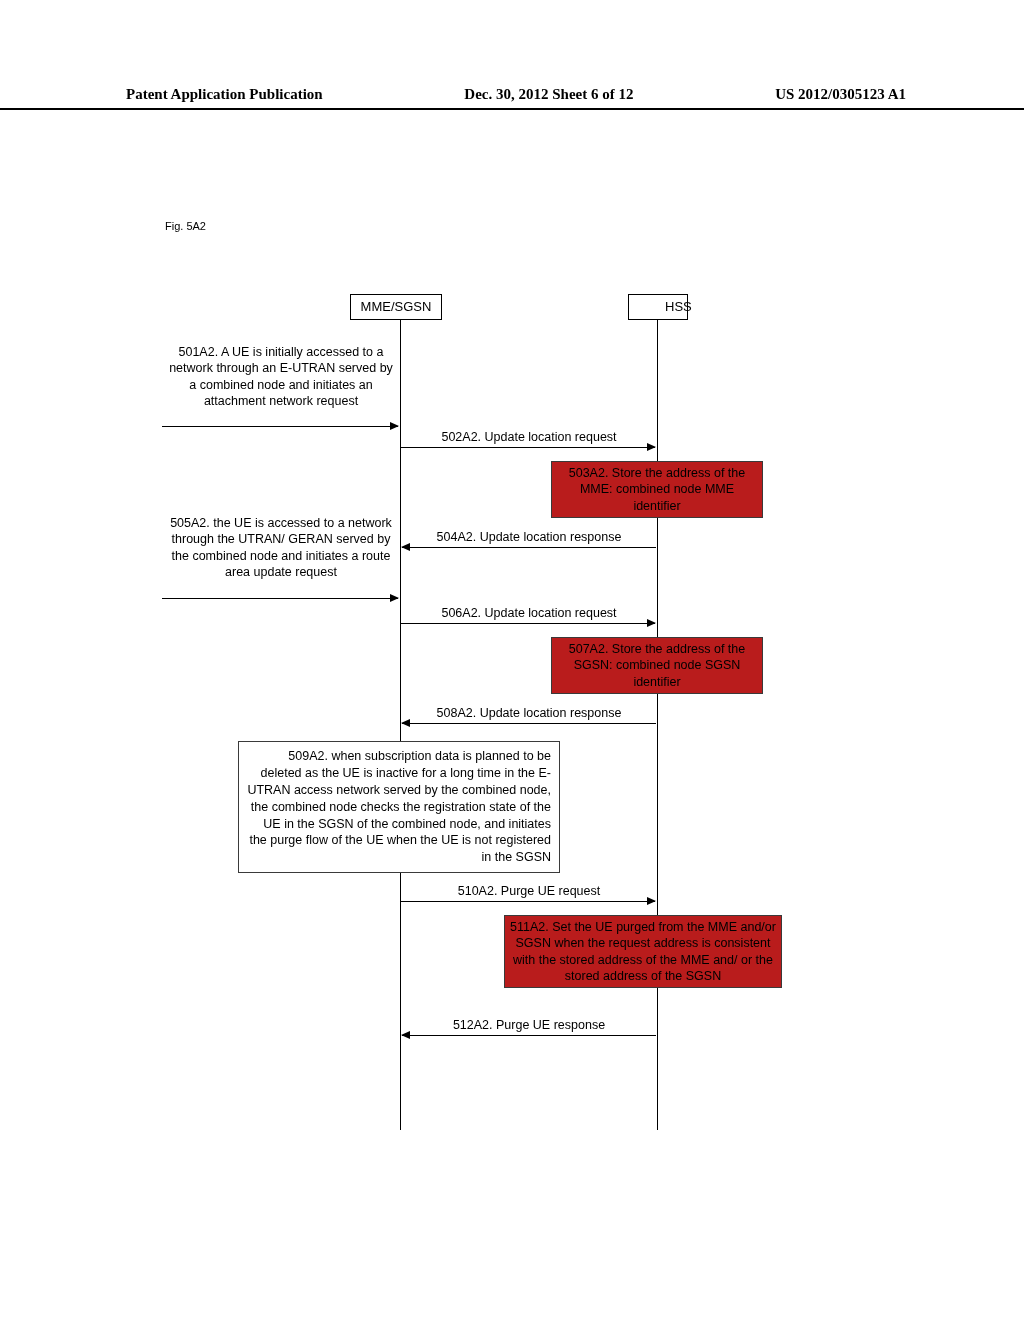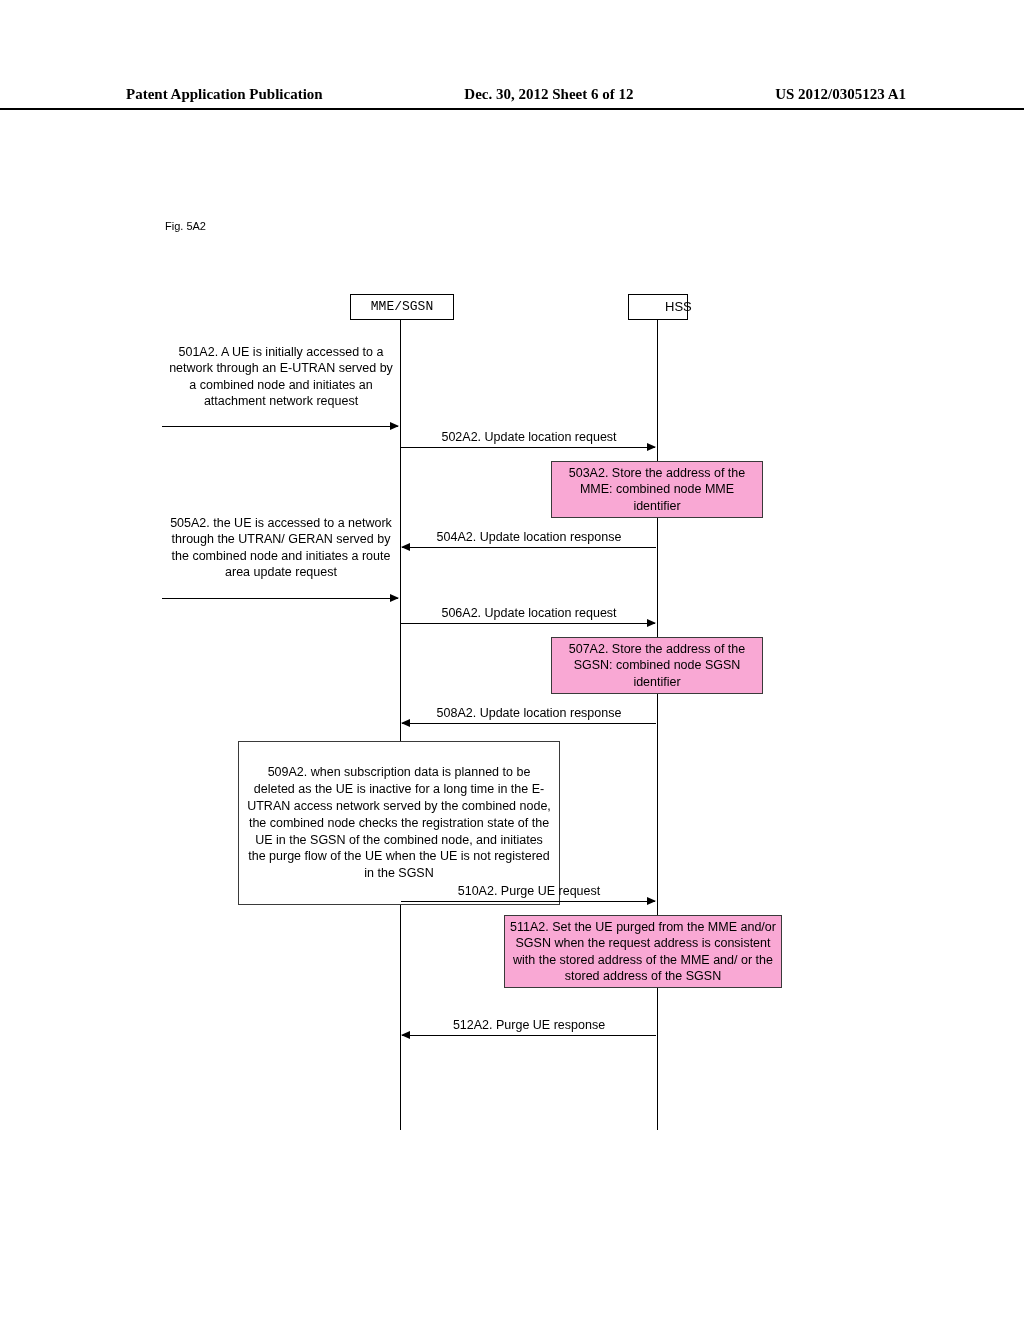--- a/index.html
+++ b/index.html
@@ -53,23 +53,22 @@
       position: absolute;
       border: 1px solid #000;
       background: #fff;
       text-align: center;
       padding: 4px 6px;
       font-size: 13px;
     }
     .mme-box {
       top: 294px;
       left: 350px;
-      width: 104px;
+      width: 92px;
       height: 26px;
-      font-family: Liberation Mono, monospace;
     }
     .hss-box {
       top: 294px;
       left: 628px;
       width: 60px;
       height: 26px;
       padding-left: 36px;
     }
     .lifeline {
       position: absolute;
@@ -115,33 +114,33 @@
       position: absolute;
       left: -1px;
       top: -4px;
       border-right: 9px solid #000;
       border-top: 4.5px solid transparent;
       border-bottom: 4.5px solid transparent;
     }
     .note-box {
       position: absolute;
       border: 1px solid #3a3a3a;
-      background: #f9a8d4;
+      background: #b91c1c;
       font-size: 12.5px;
       text-align: center;
       padding: 3px 4px;
       line-height: 1.3;
     }
     .large-box {
       position: absolute;
       border: 1px solid #3a3a3a;
       background: #fff;
       font-size: 12.5px;
-      text-align: center;
-      padding: 22px 8px;
+      text-align: right;
+      padding: 6px 8px;
       line-height: 1.35;
     }
   </style>
 </head>
 <body>
 
 <div class="page">
 
   <div class="header">
     <span>Patent Application Publication</span>

